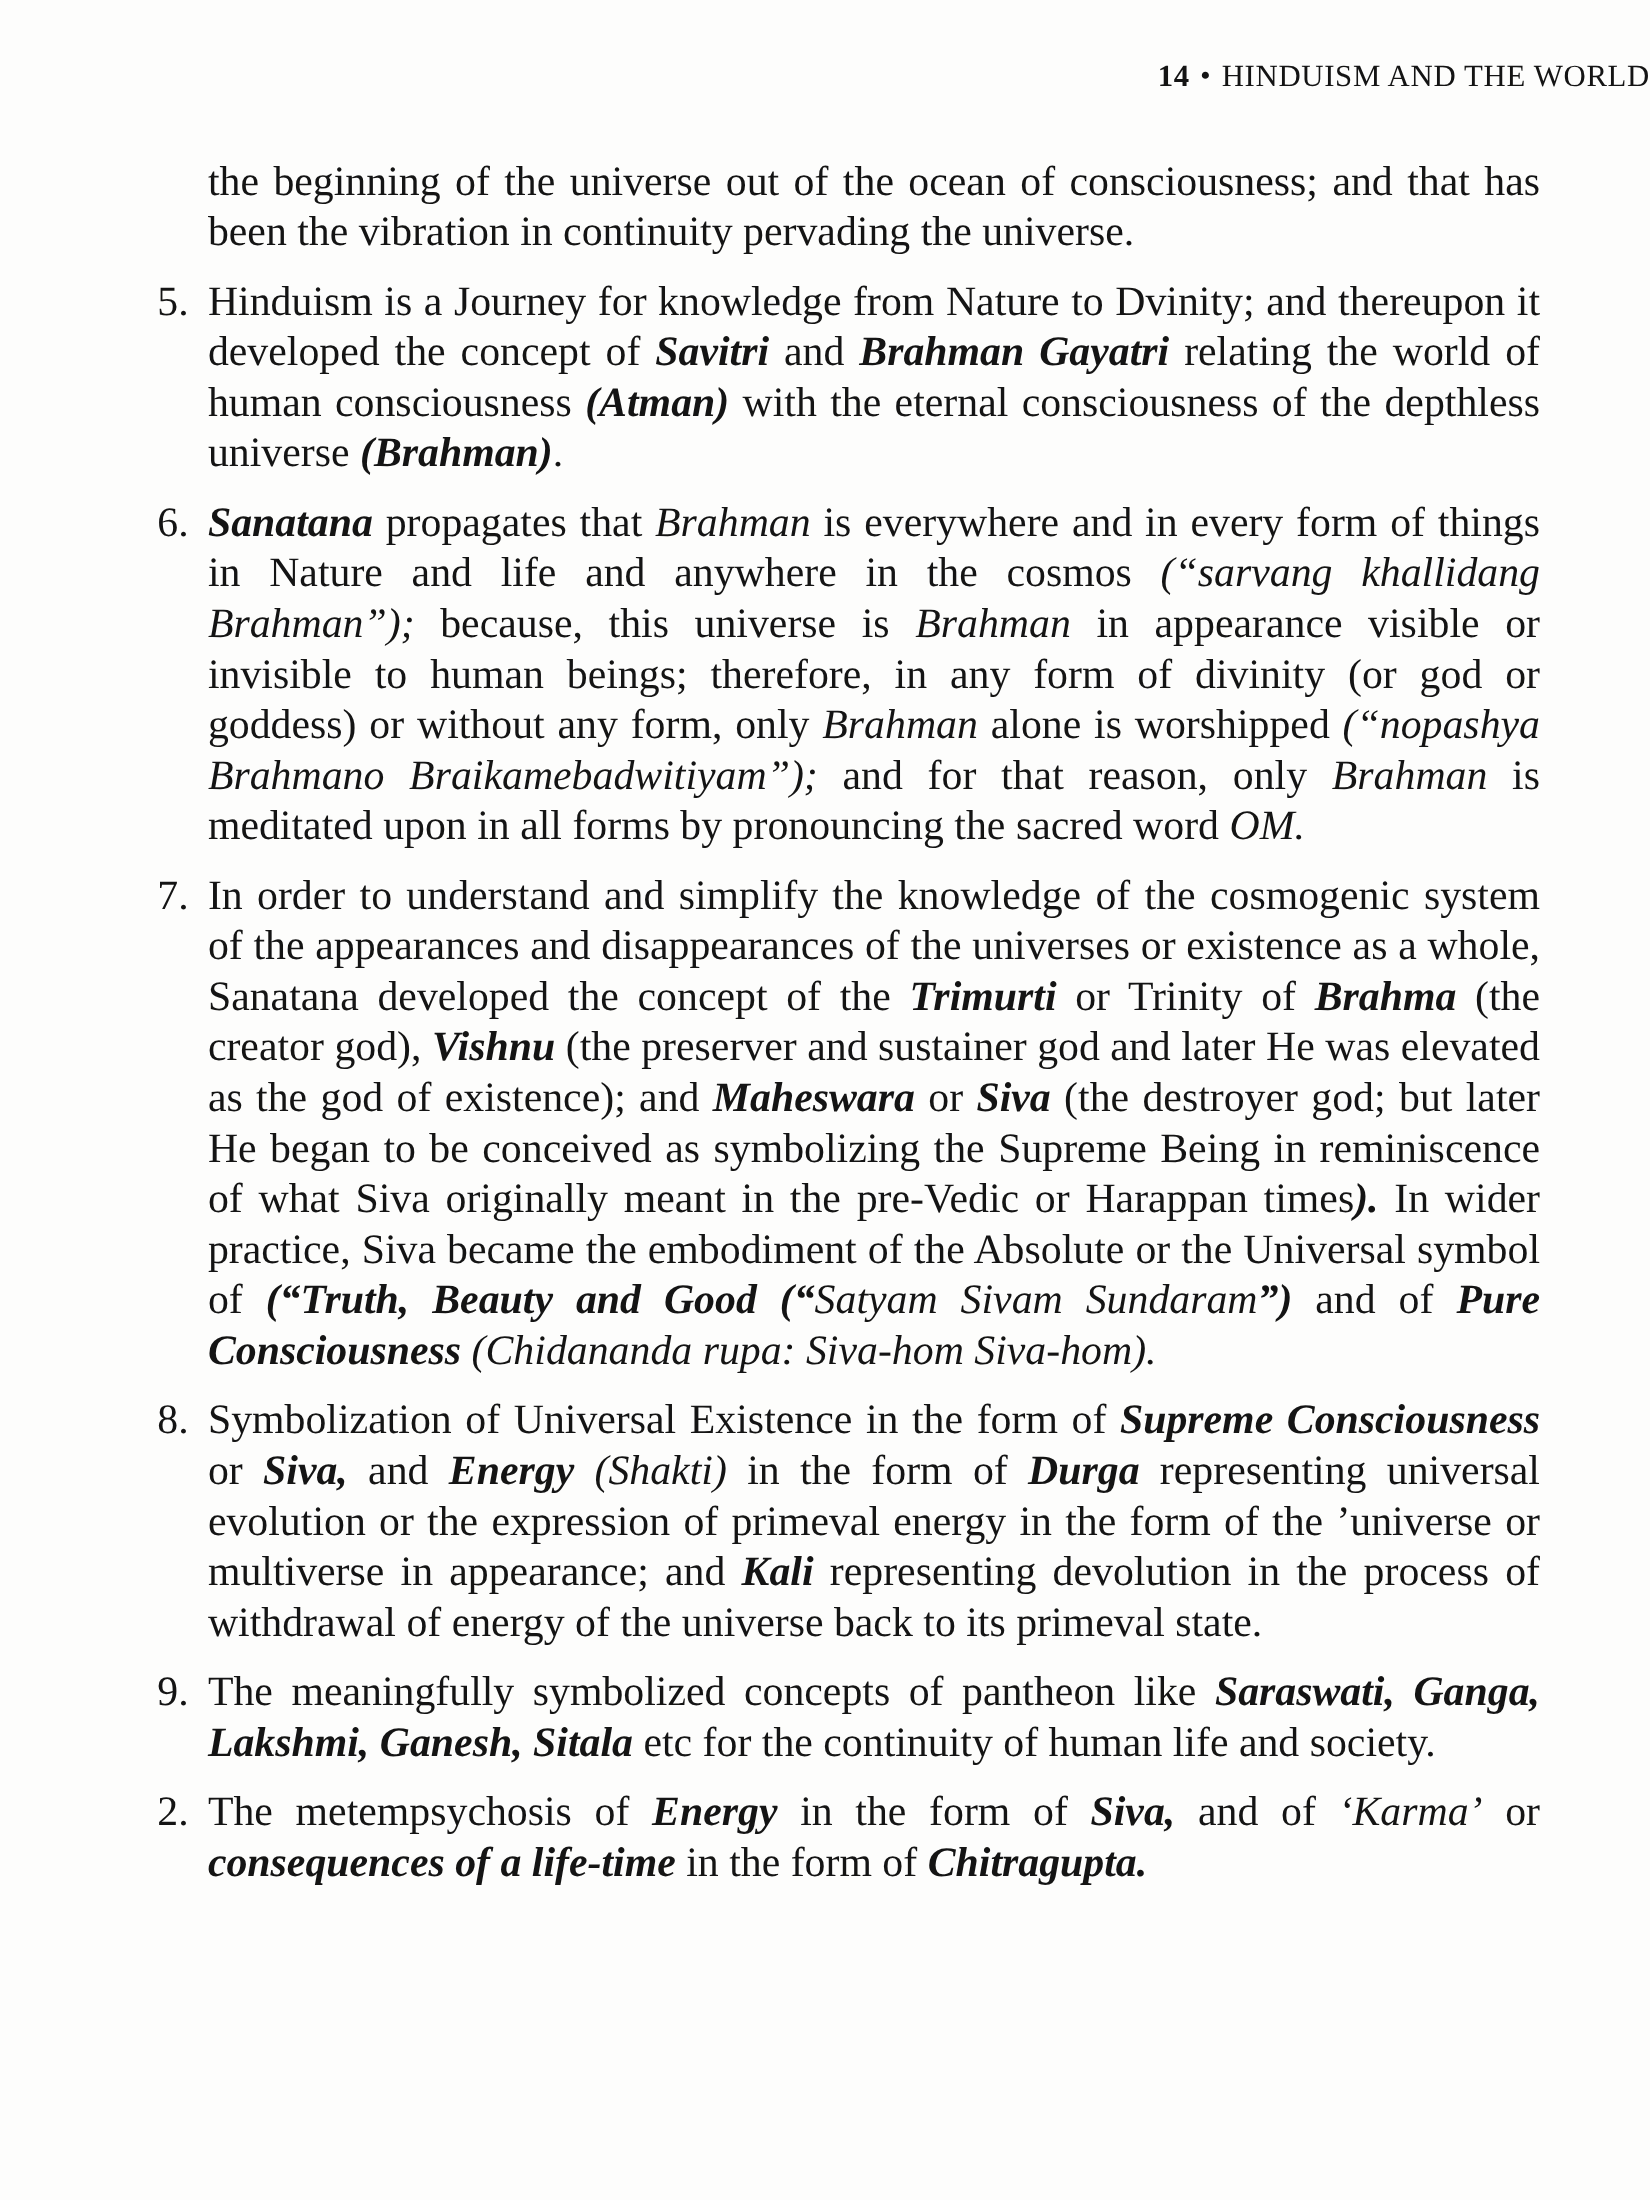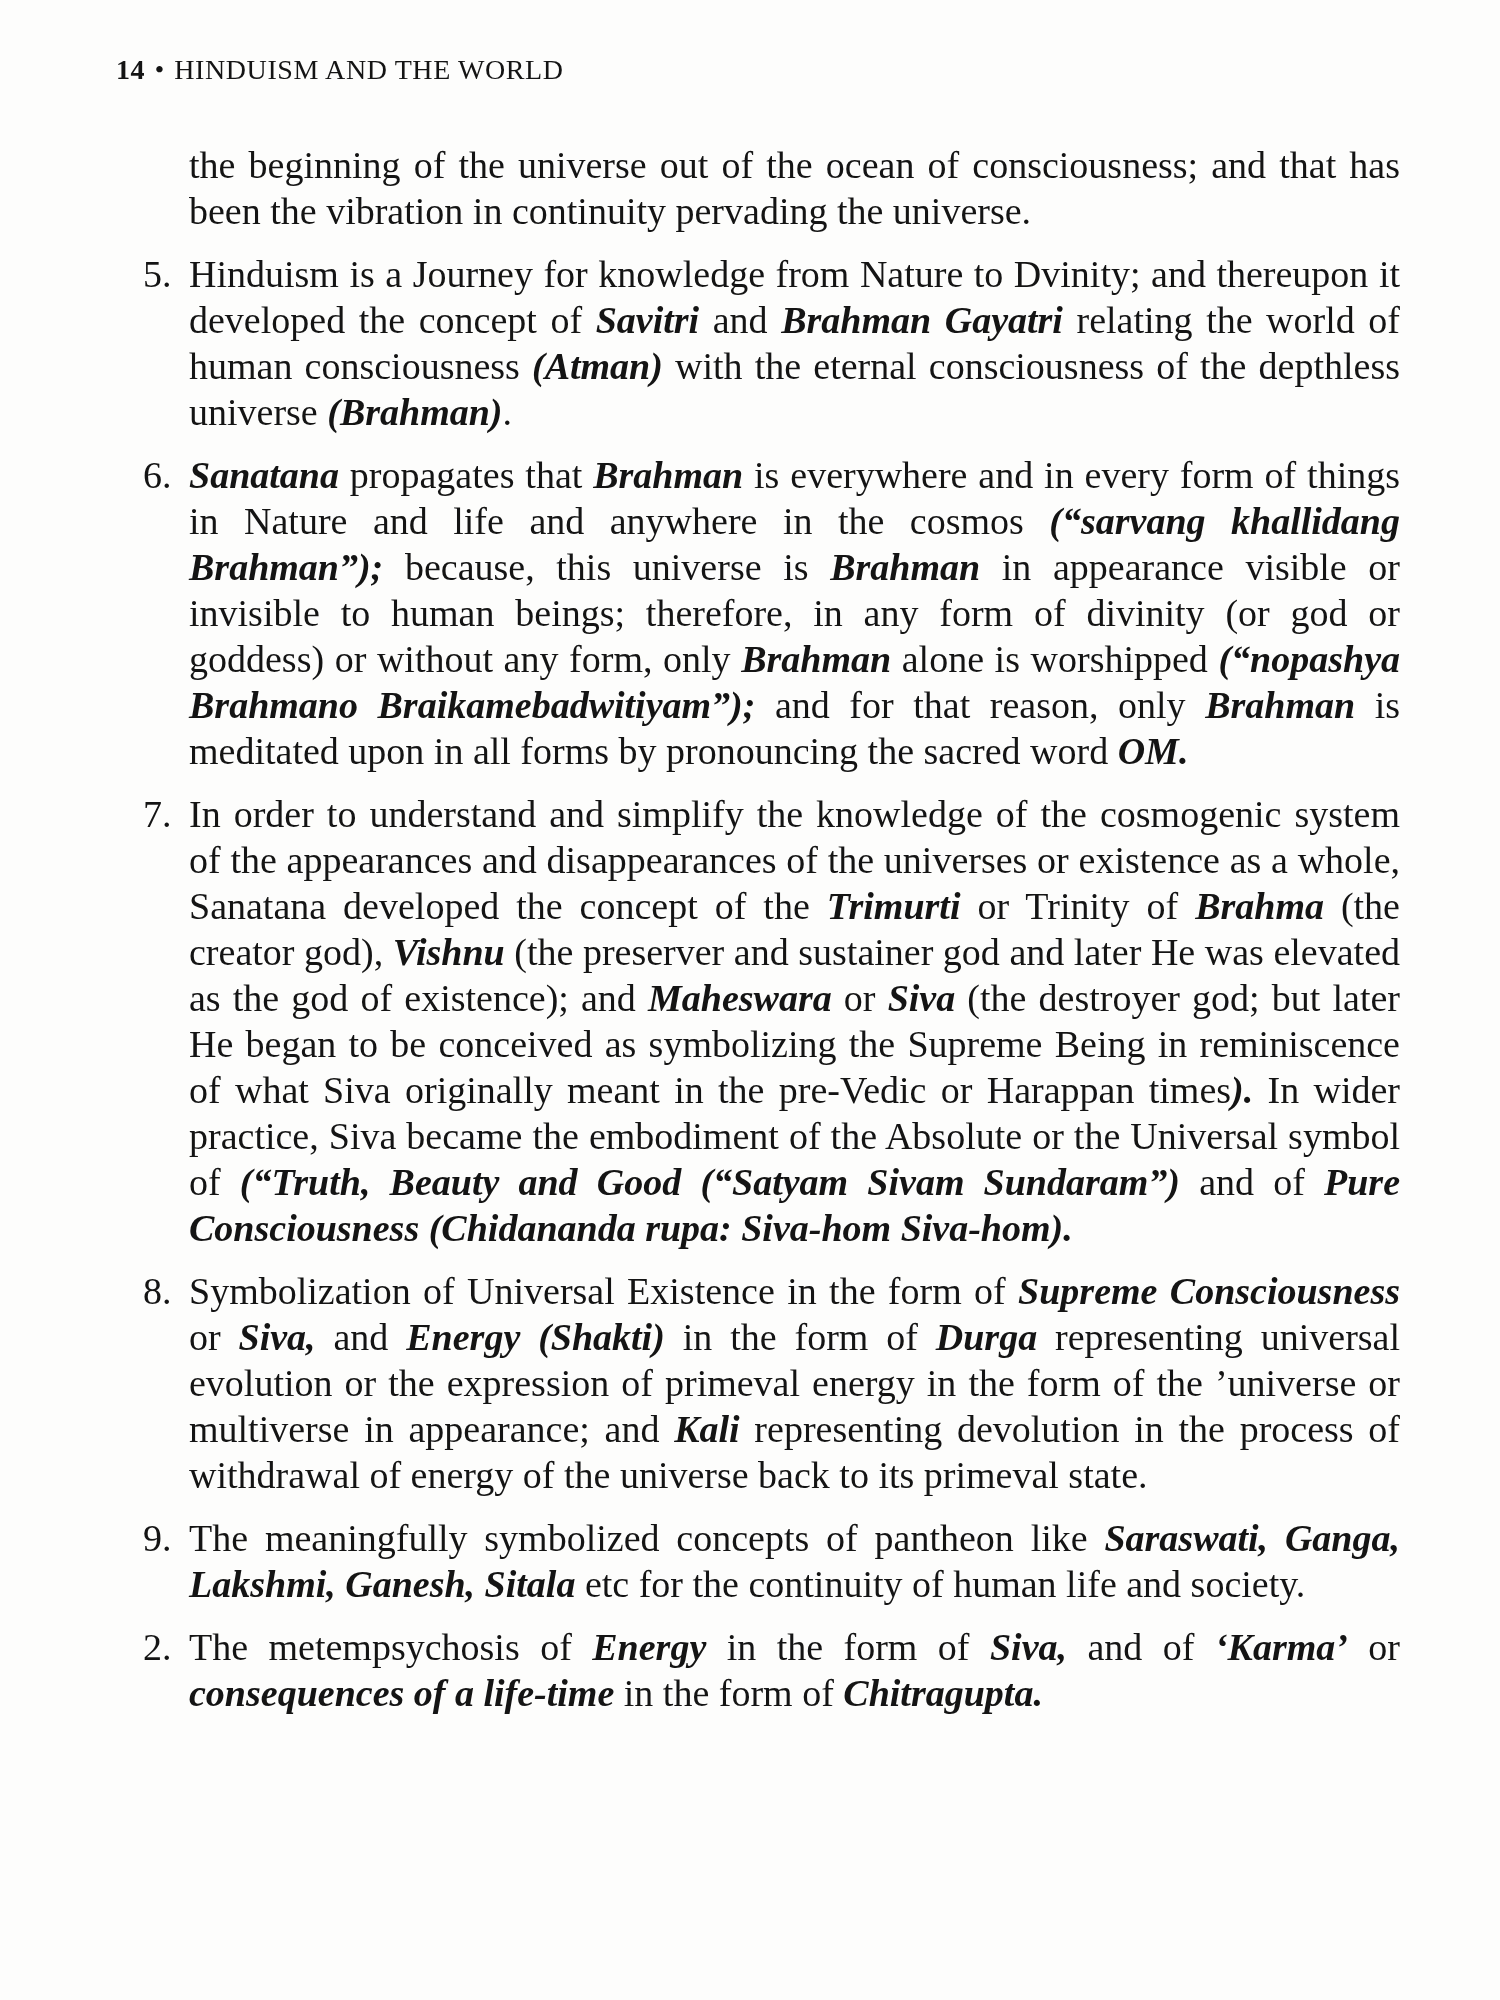--- a/index.html
+++ b/index.html
@@ -9,40 +9,41 @@
     background:#fdfdfc;
     color:#141414;
     font-family:"Liberation Serif", serif;
     overflow:hidden;
   }
   .running-header{
     padding:54px 0 0 116px;
     font-size:28px;
     letter-spacing:0.6px;
     white-space:nowrap;
+    text-align:right;
   }
   .running-header .pgnum{font-weight:bold;}
   .running-header .sep{margin:0 10px;font-weight:bold;font-size:24px;vertical-align:2px;}
   .page-body{
     margin:56px 0 0 143px;
     width:1257px;
     font-size:38px;
     line-height:46px;
   }
   .cont-para{
     margin:0 0 0 46px;
     text-align:justify;
   }
   ol.numbered{list-style:none;margin:0;padding:0;}
   li.item{display:flex;margin-top:17px;}
   li.item .num{min-width:46px;flex:0 0 auto;}
   li.item .itext{flex:1 1 auto;text-align:justify;}
   .sr{font-weight:normal;font-style:normal;}
   .sb{font-weight:bold;font-style:italic;}
-  .sbi{font-weight:bold;font-style:italic;}
+  .sbi{font-weight:normal;font-style:italic;}
 </style>
 </head>
 <body>
 
 <div class="page">
 
   <header class="running-header">
     <span class="pgnum">14</span><span class="sep">•</span><span class="title">HINDUISM AND THE WORLD</span>
   </header>
 

